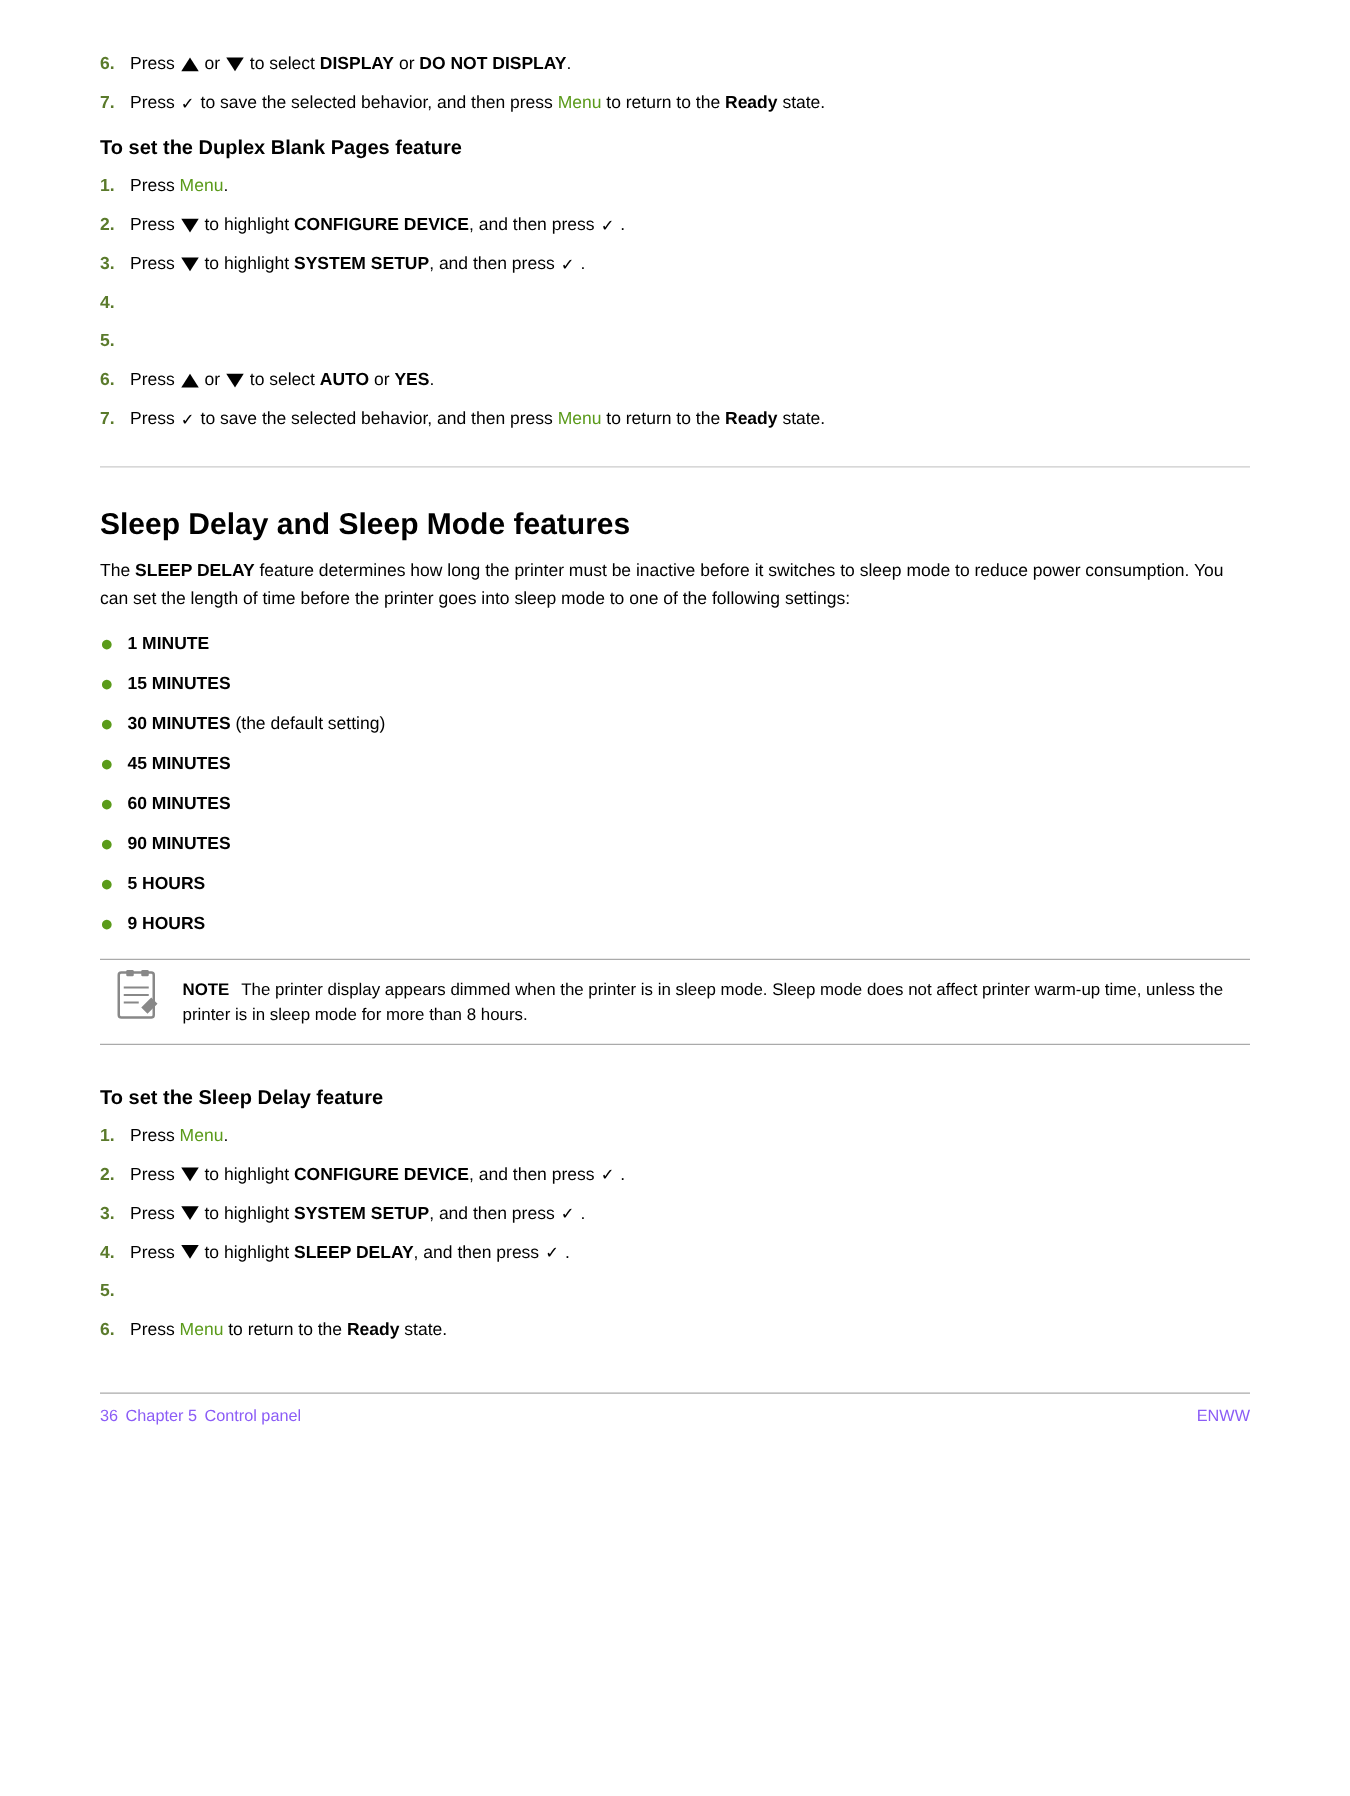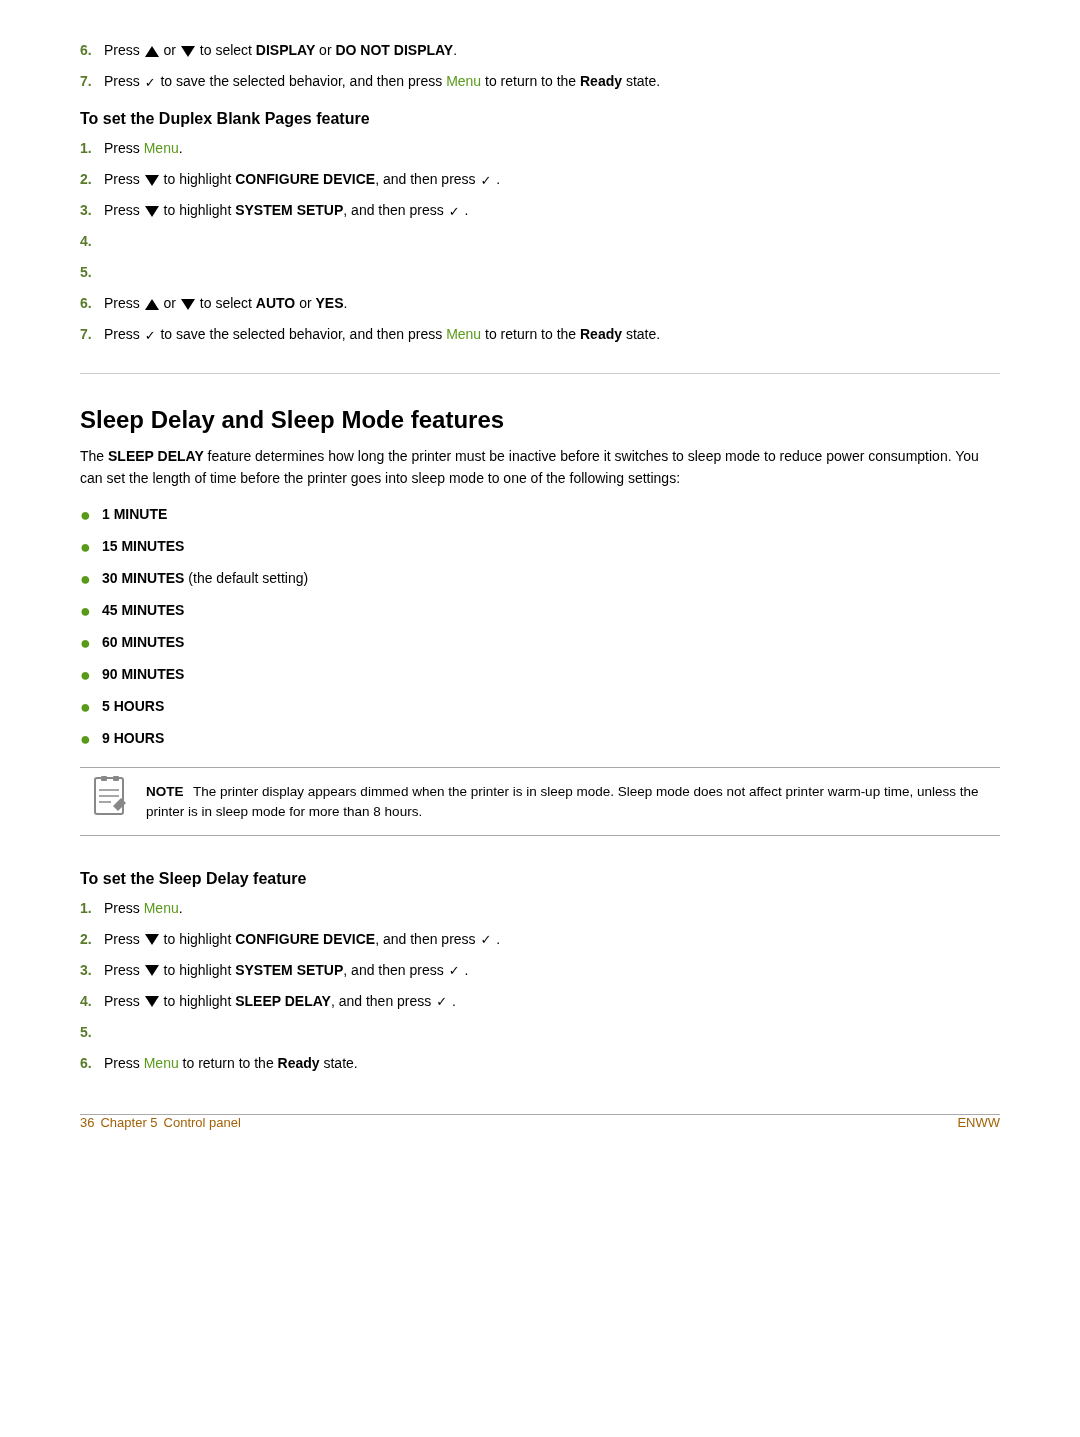--- a/index.html
+++ b/index.html
@@ -107,25 +107,26 @@
     }
 
     .note-label {
       font-weight: bold;
       margin-right: 6px;
     }
 
     .footer-bar {
       border-top: 1px solid #aaaaaa;
       margin-top: 40px;
+      padding-top: 10px;
       display: flex;
       justify-content: space-between;
       align-items: center;
       font-size: 13px;
-      color: #a16207;
+      color: #8b5cf6;
     }
 
     .footer-left {
       display: flex;
       gap: 6px;
     }
 
     b, strong {
       font-weight: bold;
       margin-top: 22px;

